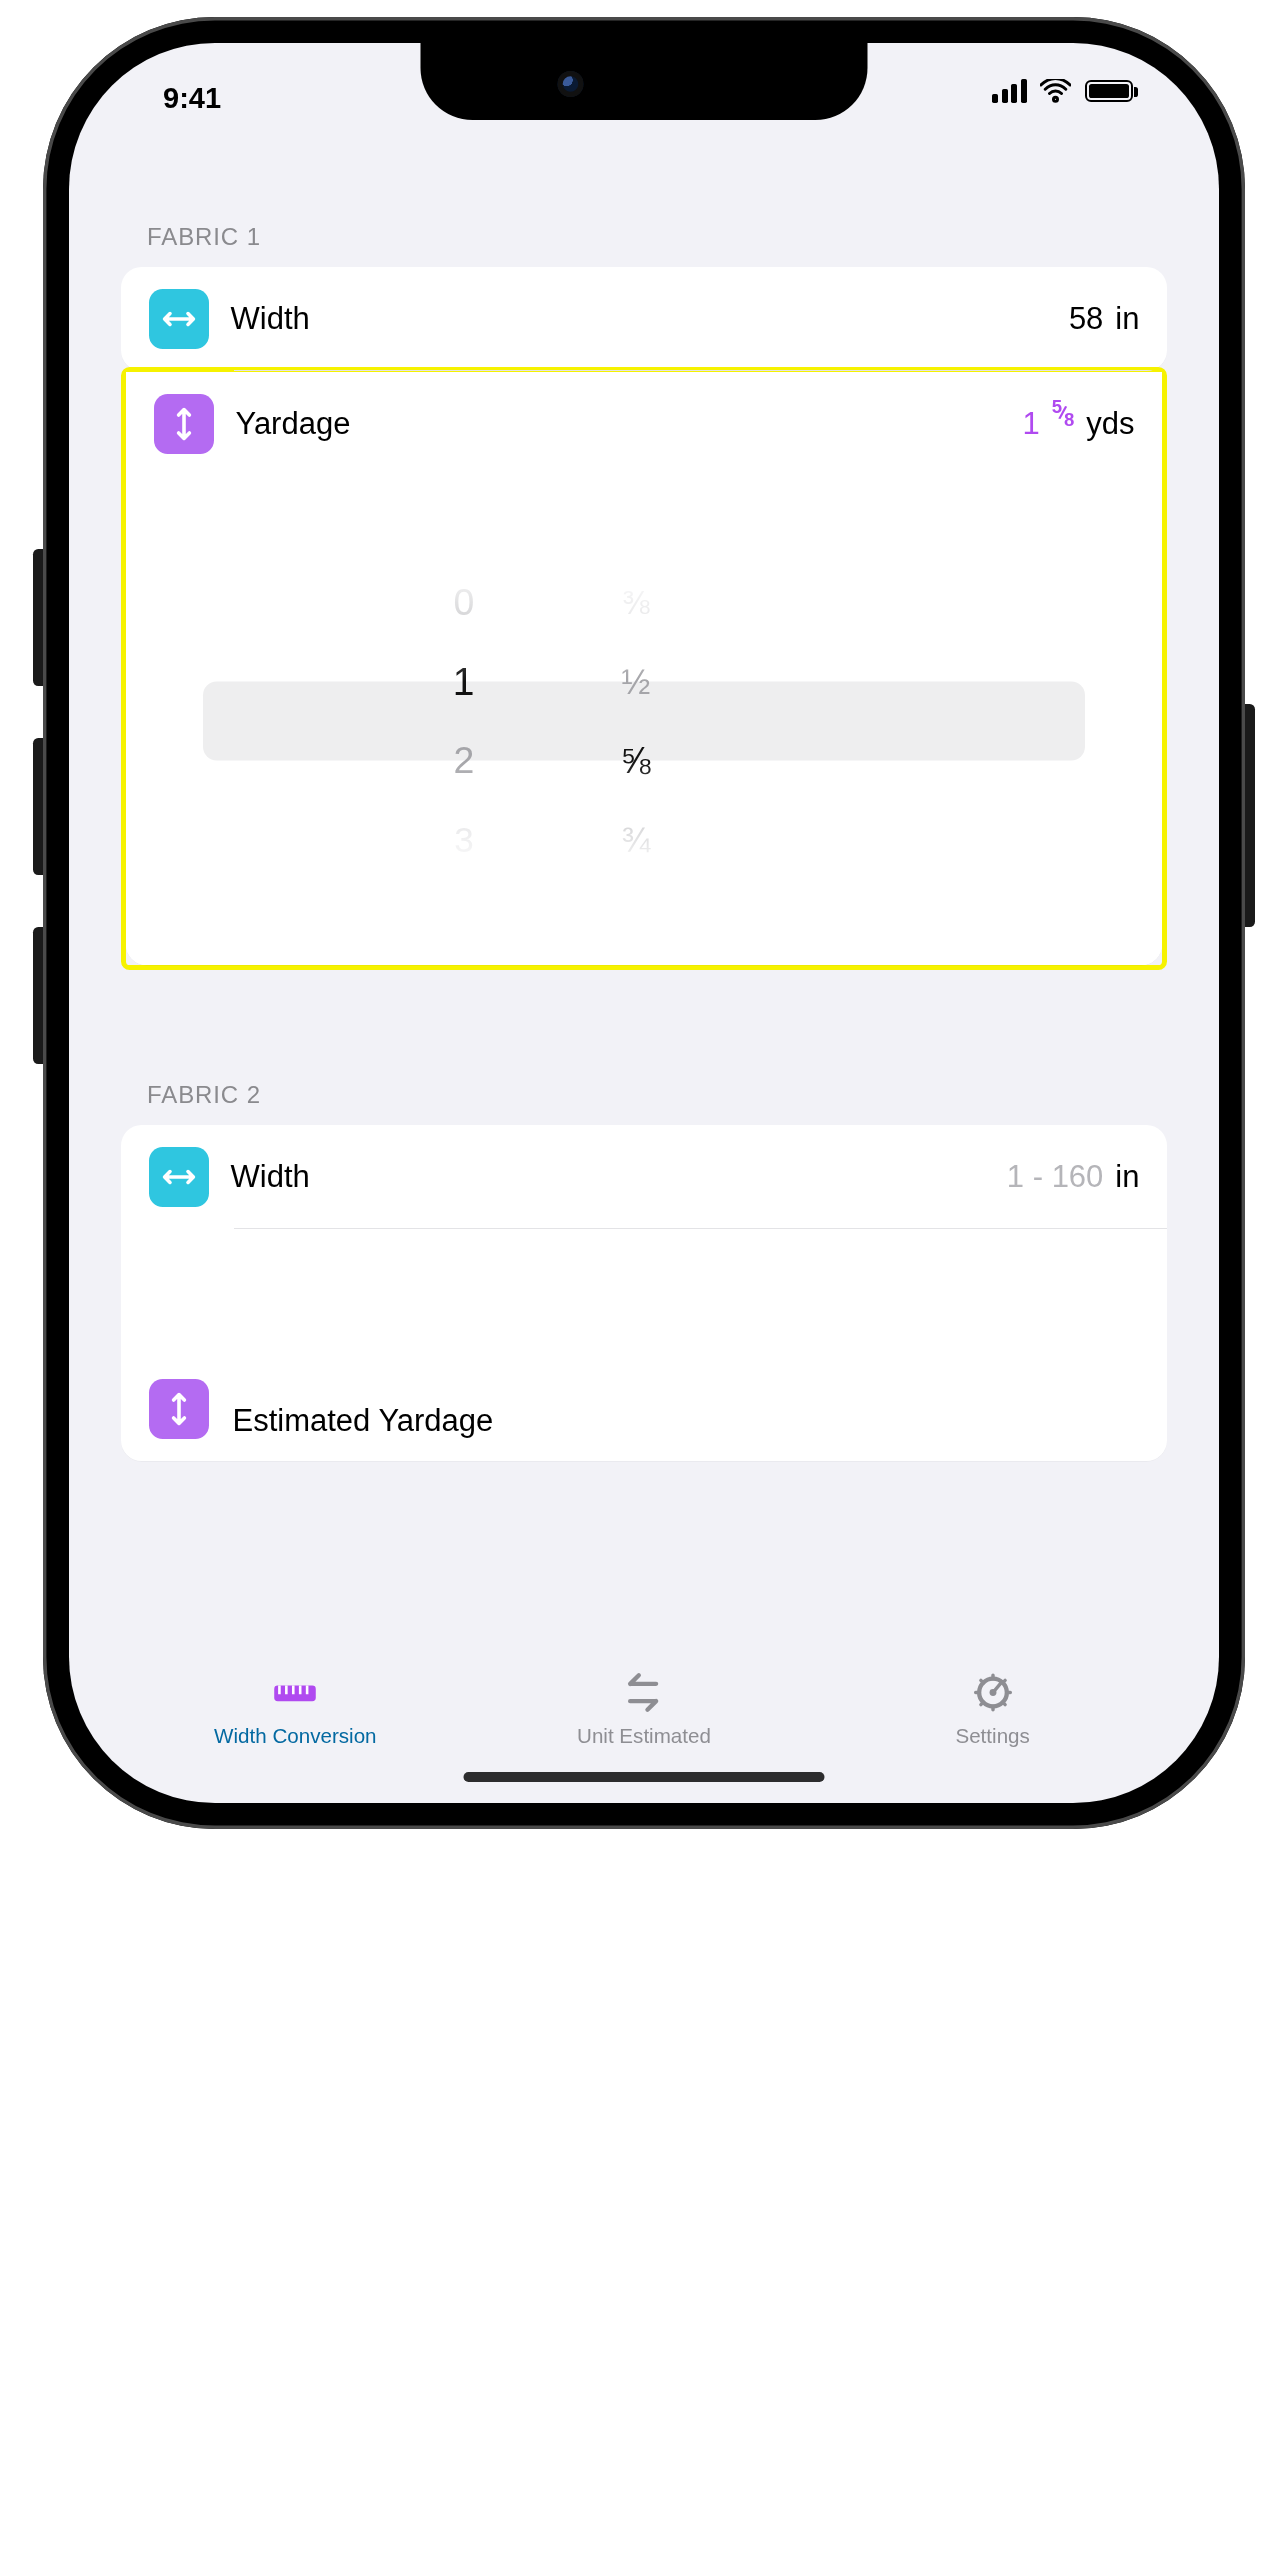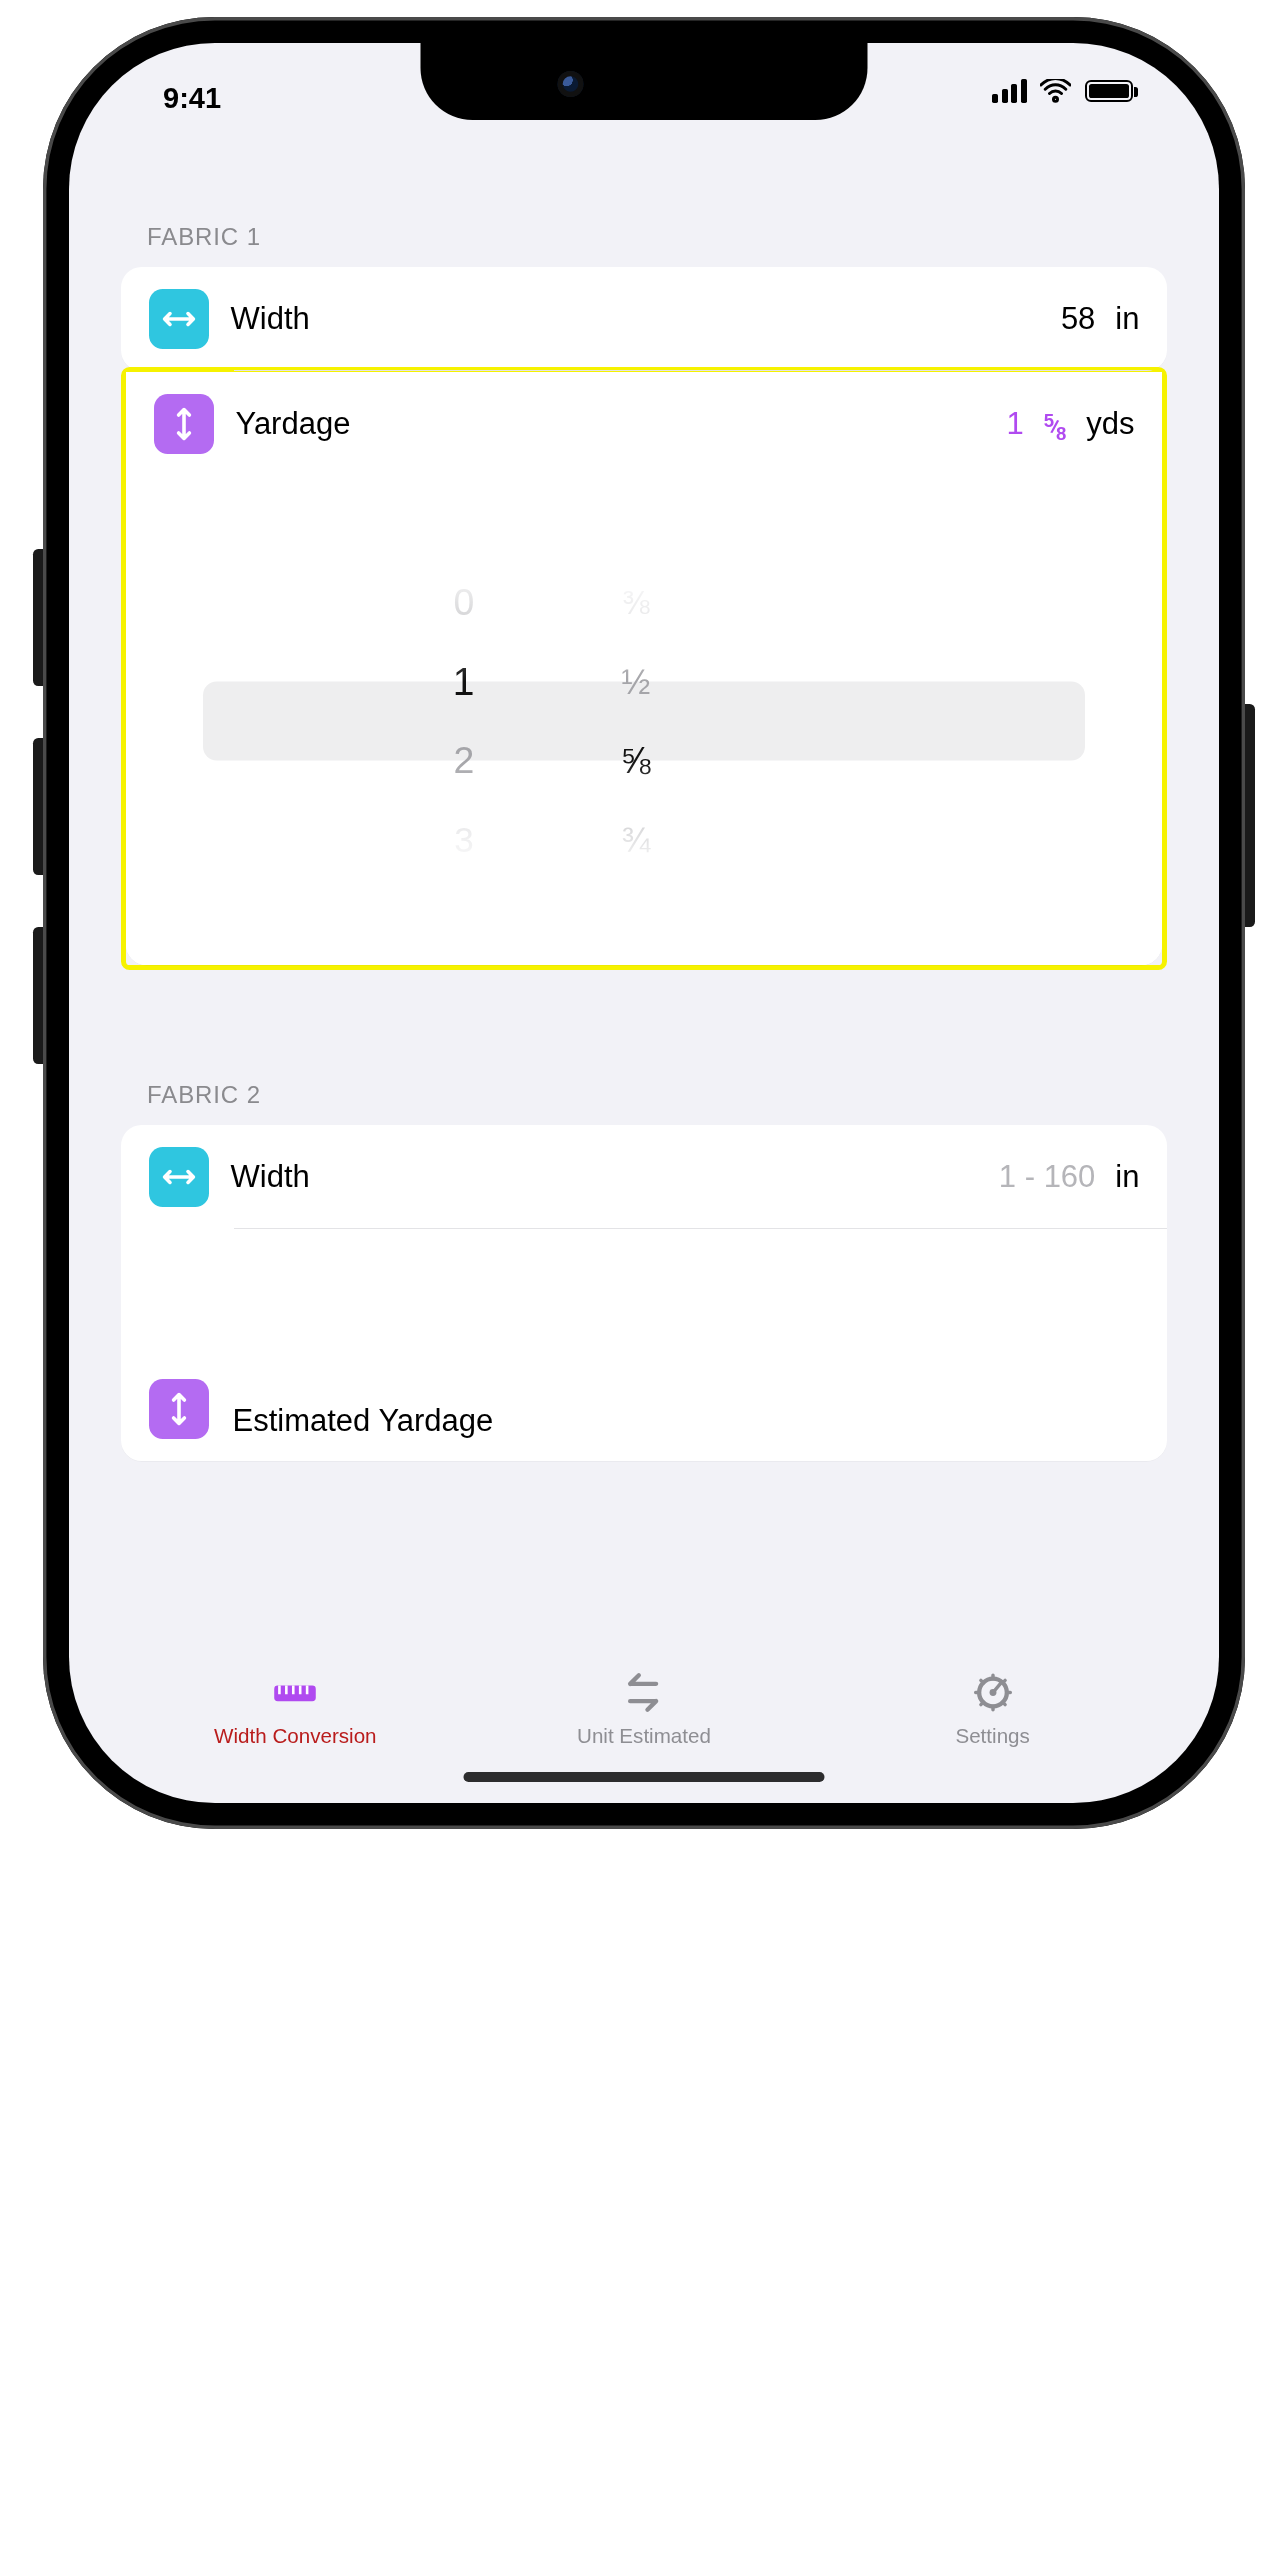--- a/index.html
+++ b/index.html
@@ -73,21 +73,21 @@
     background:#e3e3e6;
   }
   .ic {
     width:60px; height:60px; border-radius:13.7px; flex:none;
     display:flex; align-items:center; justify-content:center;
   }
   .ic svg { width:36px; height:36px; stroke:#fff; stroke-width:4; fill:none; stroke-linecap:round; stroke-linejoin:round; }
   .ic-cyan   { background:#2fc6e0; }
   .ic-purple { background:#b46bf2; }
   .label { font-size:31px; color:#000; flex:1; }
-  .val   { font-size:31px; color:#000; display:flex; align-items:flex-end; gap:20px; }
+  .val   { font-size:31px; color:#000; display:flex; align-items:flex-start; gap:12px; }
   .val.placeholder { color:#b5b5b9; }
   .val .unit { color:#000; font-size:31px; }
   .val.placeholder .unit { color:#000; }
   .val.hl { color:#b04af0; }
   .val.hl .unit { color:#000; }
   .frac { display:inline-flex; flex-direction:row; align-items:center; font-size:.6em; font-weight:600; position:relative; top:-.2em; }
   .frac .n { position:relative; top:-.35em; }
   .frac .d { position:relative; top:.35em; }
   .frac .s { transform:rotate(18deg); margin:0 -1.7px; }
 
@@ -124,21 +124,21 @@
 
   
   .tabbar {
     position:absolute; left:0; right:0; bottom:0; height:155px;
     display:flex; justify-content:space-around; align-items:flex-start;
     padding:22px 52px 0; color:#8e8e93;
   }
   .tab { display:flex; flex-direction:column; align-items:center; gap:8.6px; width:33%; }
   .tab span { font-size:20.6px; }
   .tab svg { width:52px; height:45px; }
-  .tab.active { color:#b91c1c; }
+  .tab.active { color:#0369a1; }
   .home-ind {
     position:absolute; bottom:20.6px; left:50%; transform:translateX(-50%);
     width:361px; height:10.3px; background:#0a0a0a; border-radius:8.6px; opacity:.85;
   }
 </style>
 </head>
 <body>
 
 <div class="device">
   <div class="screen">

